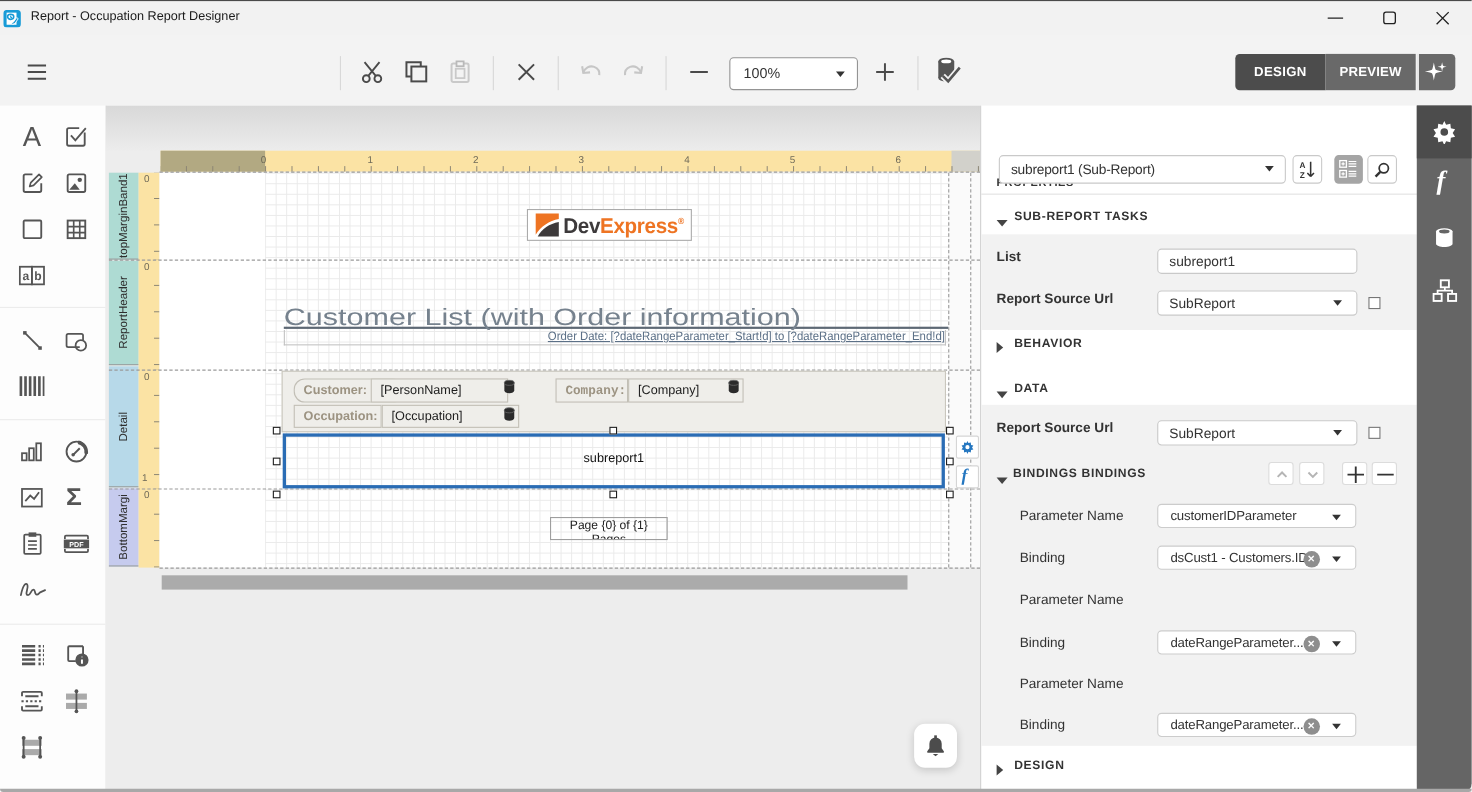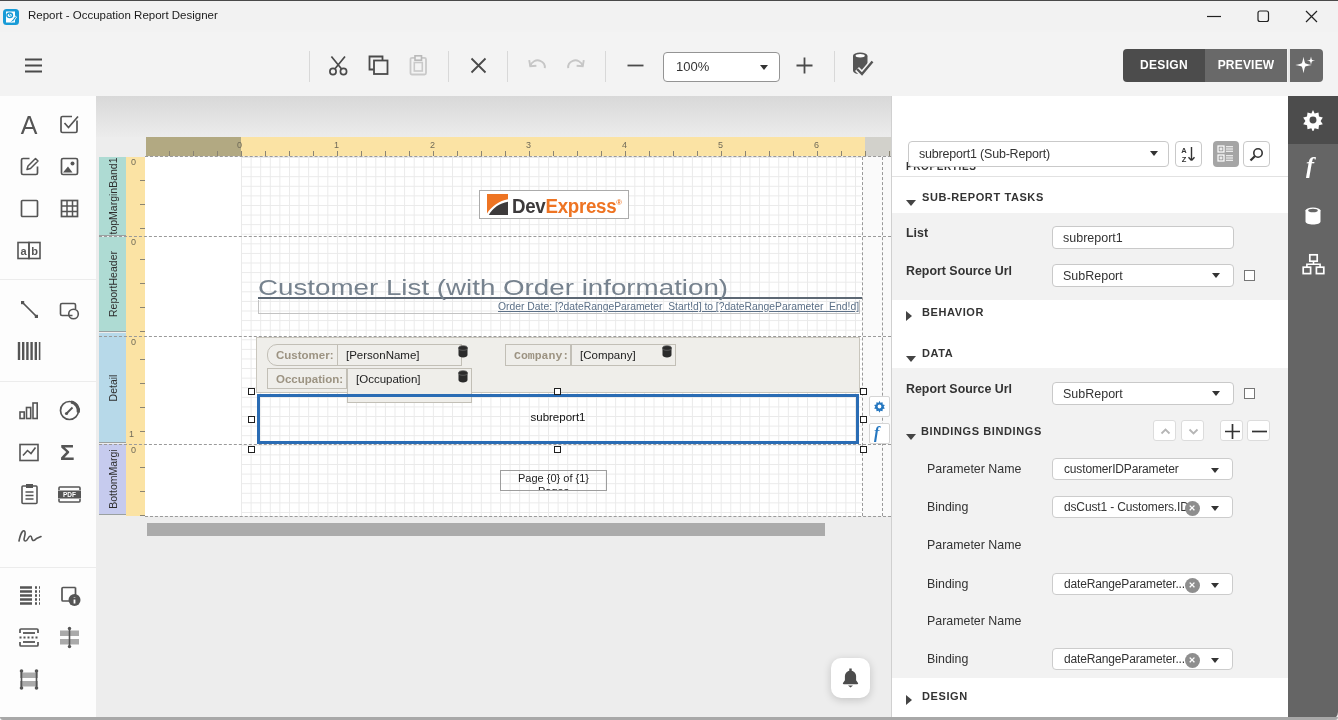--- a/index.html
+++ b/index.html
@@ -355,21 +355,21 @@
 
   <div class="abs" style="left:162px;top:180px;width:604px;height:23px;border-bottom:2px solid #5d6874;color:#76828e;font-size:21.5px;"><span style="display:inline-block;transform:scaleX(1.29);transform-origin:0 0;white-space:nowrap;">Customer List (with Order information)</span></div>
   <div class="abs" style="left:162px;top:204px;width:602px;height:14px;border:1px solid #c3c3c3;border-top:none;font-size:11px;color:#5c7087;text-align:right;"><span style="text-decoration:underline;display:inline-block;transform:scaleX(0.94);transform-origin:100% 0;">Order Date: [?dateRangeParameter_Start!d] to [?dateRangeParameter_End!d]</span></div>
 
   <div class="abs" style="left:160px;top:241px;width:604px;height:56px;background:#efeeea;border:1px solid #c9c6bd;"></div>
   <div class="abs cell" style="left:171px;top:248px;width:100px;height:22px;border-radius:10px;"><span class="clabel">Customer:</span></div>
   <div class="abs cell" style="left:241px;top:248px;width:125px;height:22px;"><span class="cval">[PersonName]</span></div>
   <div class="abs cell" style="left:409px;top:248px;width:66px;height:22px;font-family:Liberation Mono, monospace;"><span class="clabel">Company:</span></div>
   <div class="abs cell" style="left:475px;top:248px;width:105px;height:22px;"><span class="cval">[Company]</span></div>
   <div class="abs cell" style="left:171px;top:272px;width:80px;height:21px;"><span class="clabel">Occupation:</span></div>
-  <div class="abs cell" style="left:251px;top:272px;width:125px;height:35px;"><span class="cval">[Occupation]</span></div>
+  <div class="abs cell" style="left:251px;top:272px;width:125px;height:21px;"><span class="cval">[Occupation]</span></div>
   <svg class="abs dbicon" style="left:361px;top:249px">
       <use href="#dbcyl"></use>
     </svg>
   <svg class="abs dbicon" style="left:565px;top:249px">
       <use href="#dbcyl"></use>
     </svg>
   <svg class="abs dbicon" style="left:361px;top:274px">
       <use href="#dbcyl"></use>
     </svg>
 

